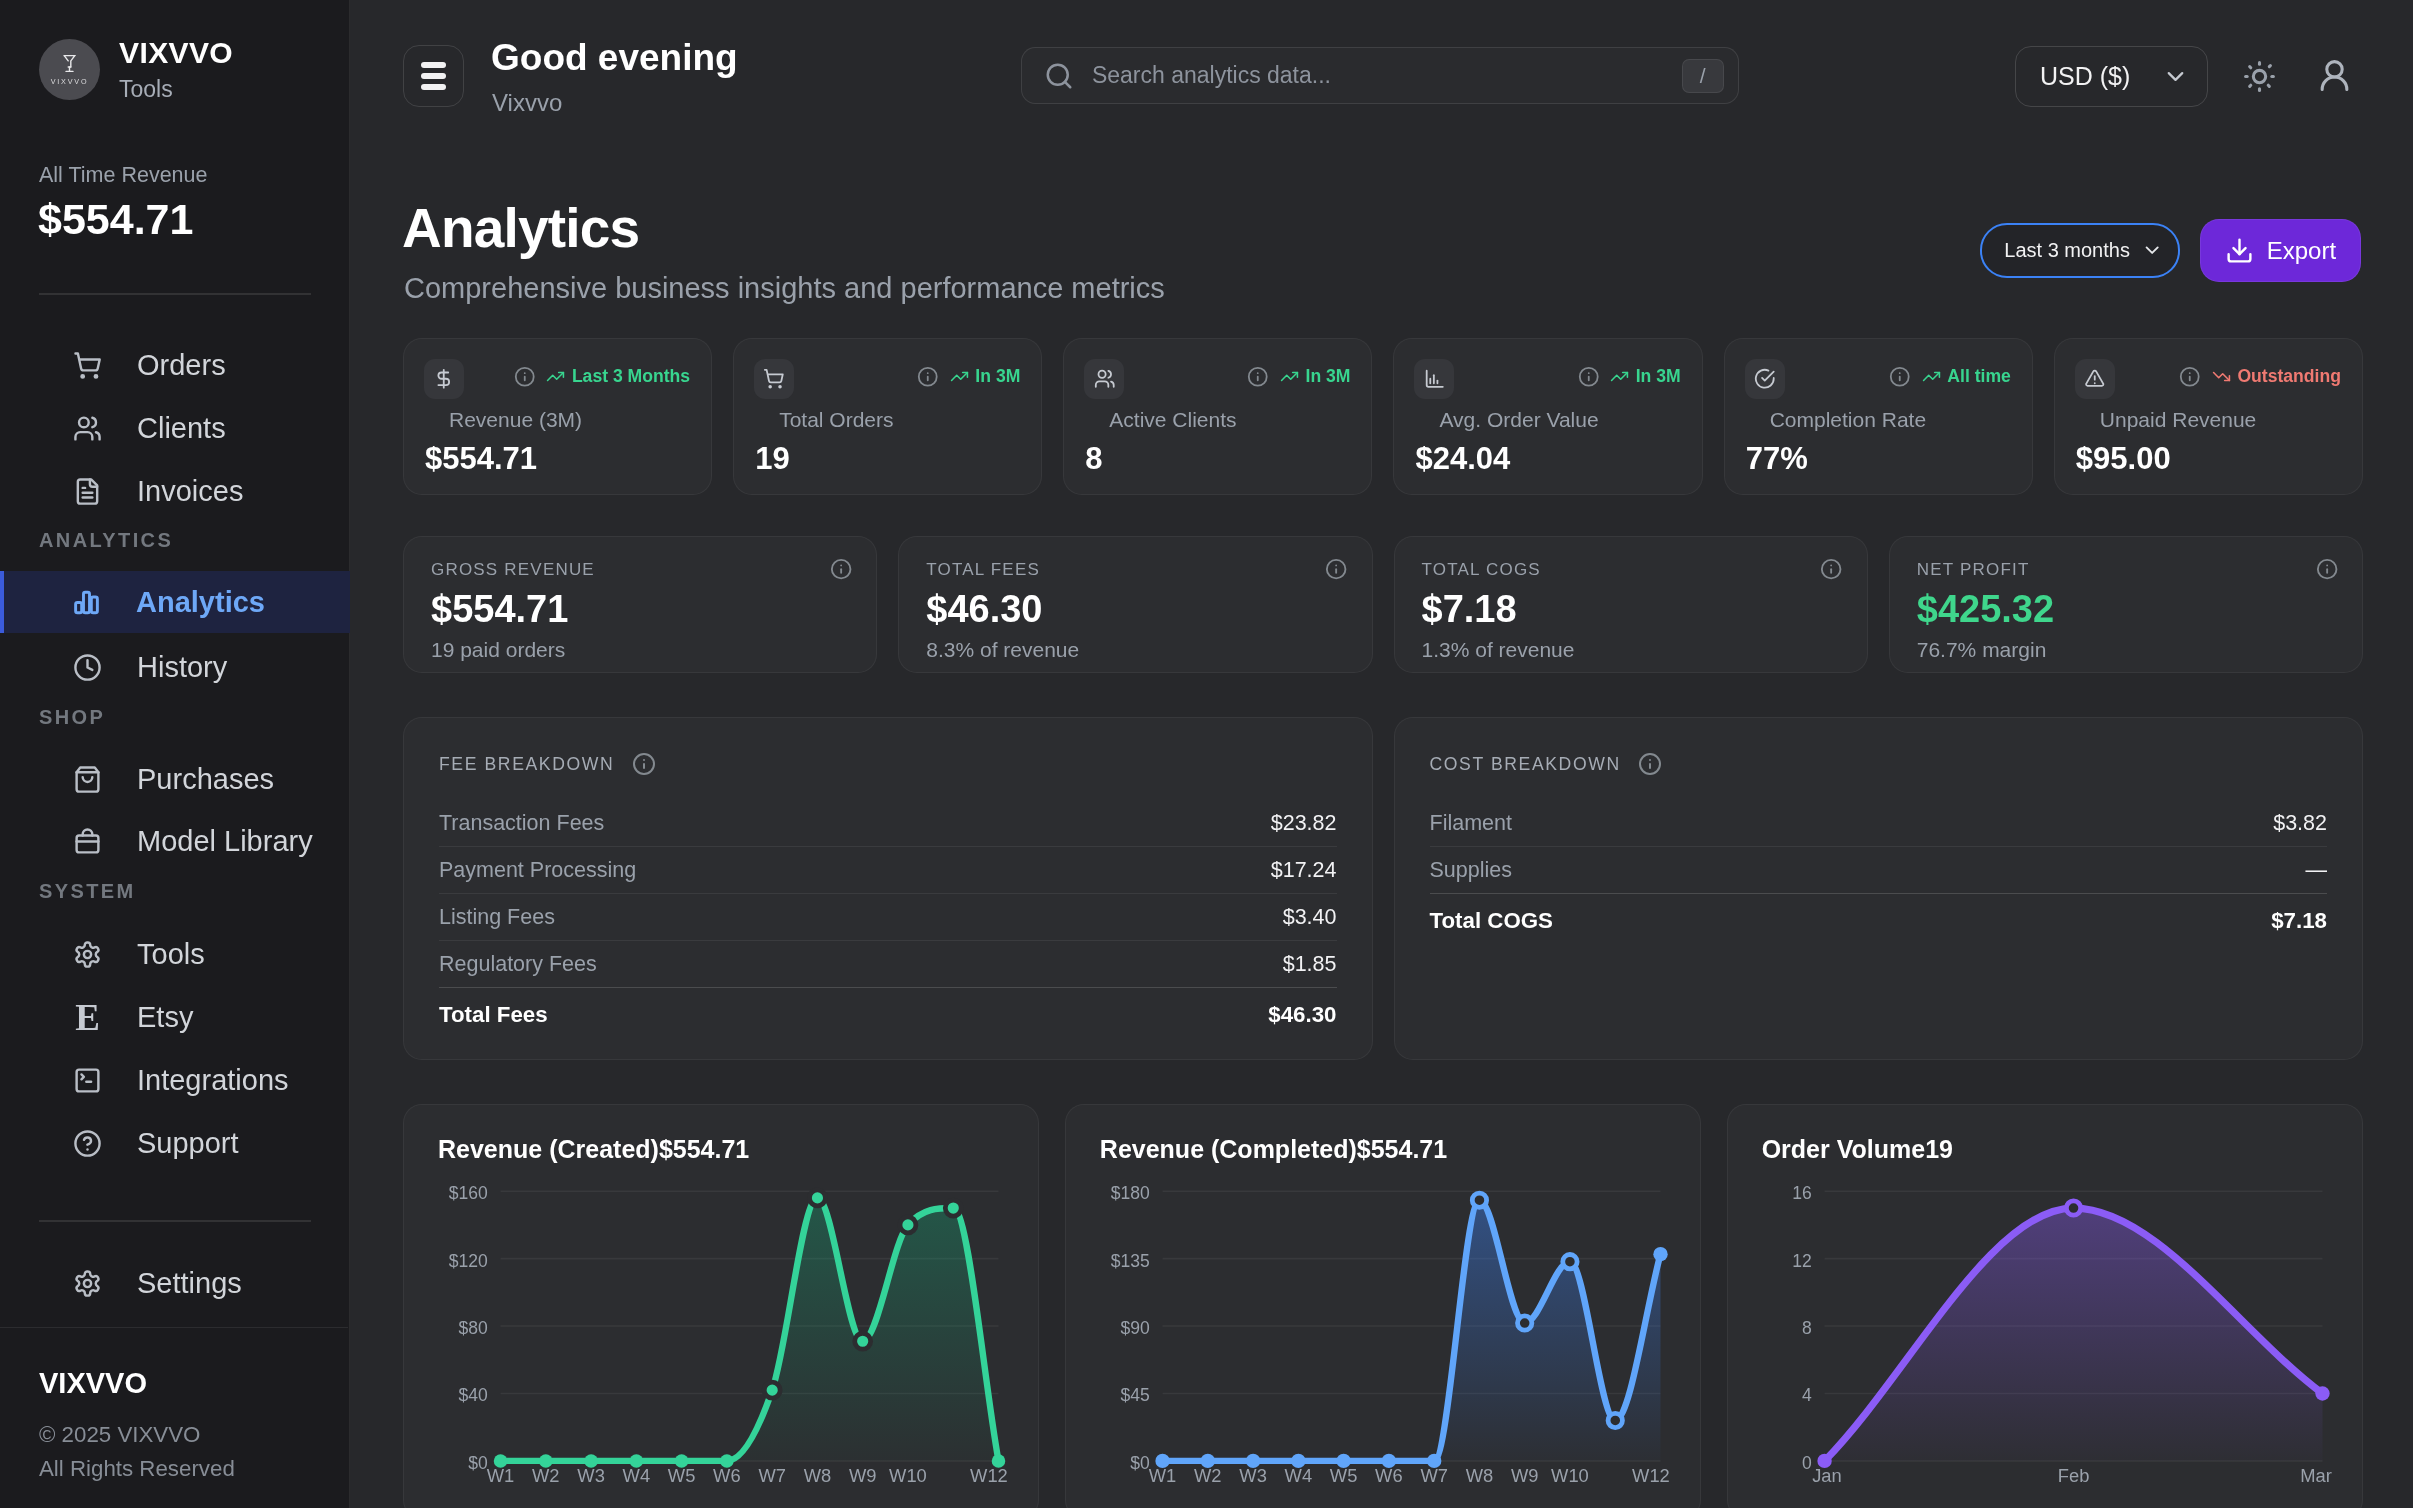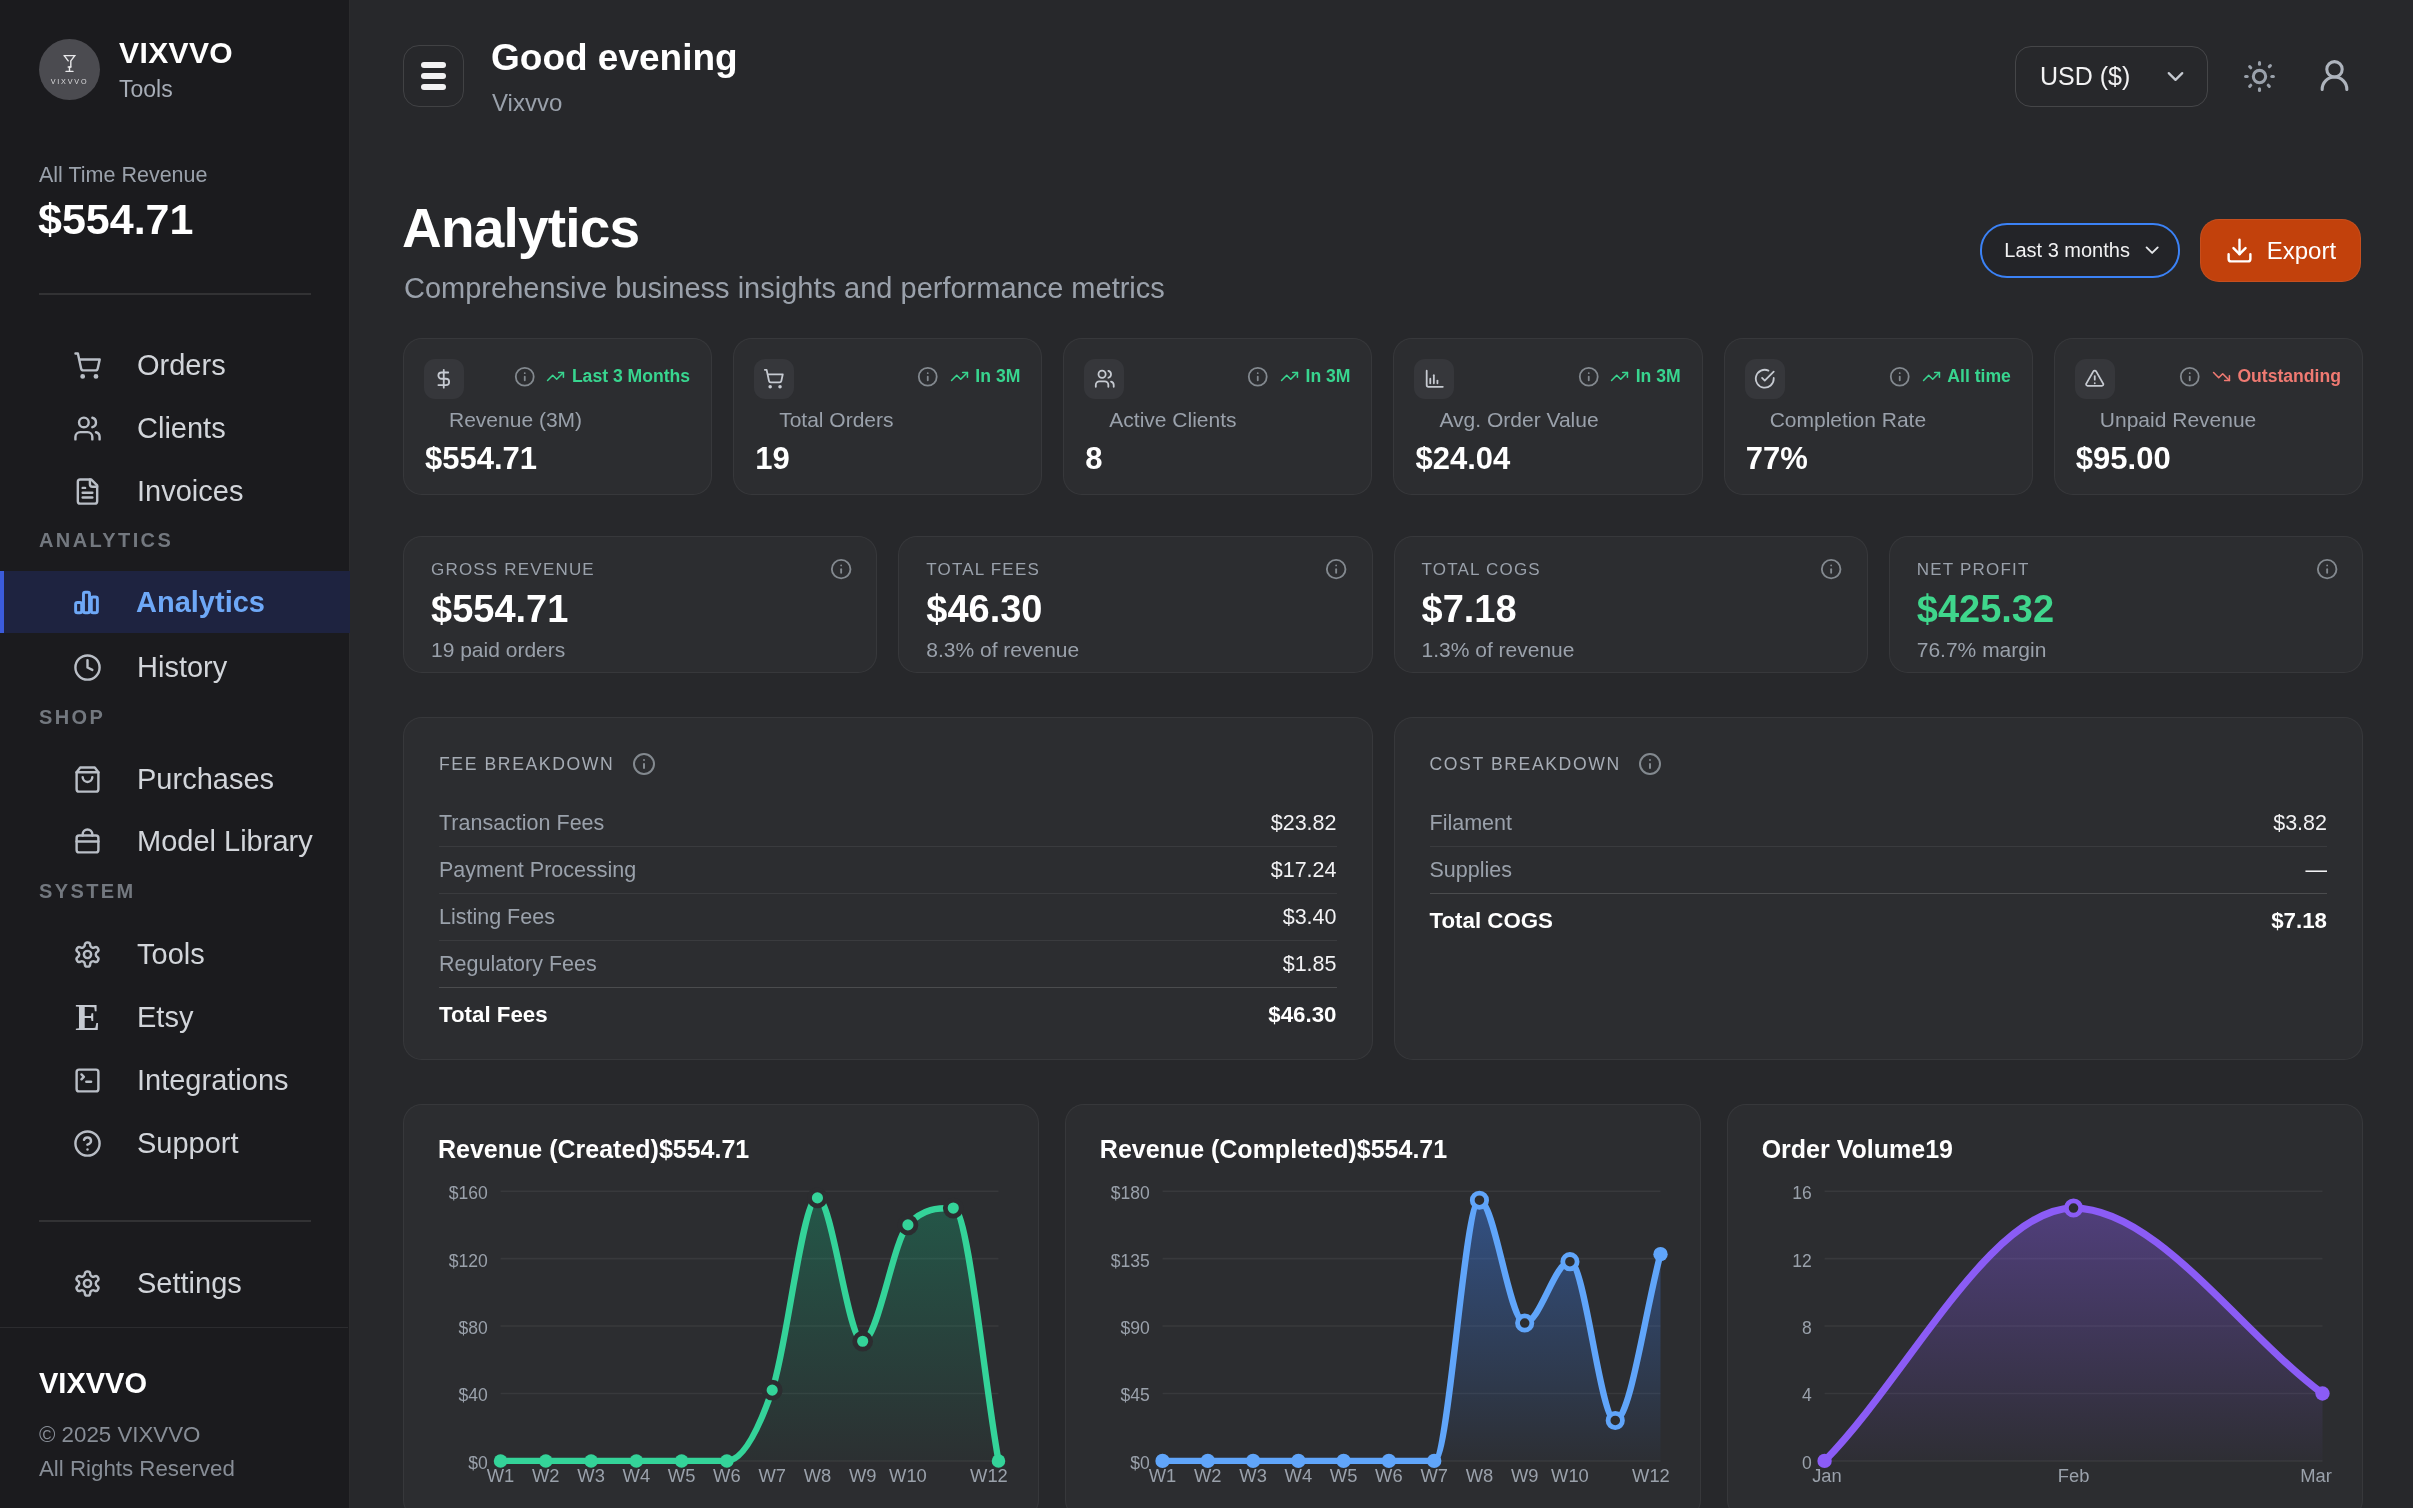--- a/index.html
+++ b/index.html
@@ -39,21 +39,21 @@
 .usd span { font-size:25px; color:#f2f2f3; margin-left:24px; }
 .usd svg { position:absolute; right:17.6px; }
 .sun { position:absolute; left:1890px; top:58px; }
 .avatar { position:absolute; left:1965px; top:57px; }
 
 .h1 { position:absolute; left:51px; top:196px; font-size:55px; font-weight:bold; letter-spacing:-0.8px; }
 .h1sub { position:absolute; left:53px; top:272px; font-size:29px; color:#9aa1ab; }
 .selbox { position:absolute; left:1629px; top:223px; width:200px; height:55px; border:2.4px solid #3b82f6; border-radius:27px; background:#232428; display:flex; align-items:center; white-space:nowrap; }
 .selbox span { font-size:20px; color:#f2f2f3; margin-left:22.3px; }
 .selbox svg { position:absolute; right:14.4px; }
-.export { position:absolute; left:1849px; top:219px; width:161px; height:63px; background:#c2410c; border:1.6px solid rgba(255,255,255,0.08); border-radius:19px; display:flex; align-items:center; justify-content:center; gap:12.8px; font-size:24px; color:#fff; }
+.export { position:absolute; left:1849px; top:219px; width:161px; height:63px; background:#6d28d9; border:1.6px solid rgba(255,255,255,0.08); border-radius:19px; display:flex; align-items:center; justify-content:center; gap:12.8px; font-size:24px; color:#fff; }
 
 
 .row { position:absolute; left:52px; width:1960px; display:grid; }
 #row1 { top:338px; grid-template-columns:repeat(6,1fr); gap:21px; }
 #row2 { top:536px; grid-template-columns:repeat(4,1fr); gap:21px; }
 #row3 { top:717px; grid-template-columns:repeat(2,1fr); gap:21px; }
 #row4 { top:1104px; grid-template-columns:repeat(3,1fr); gap:25.5px; }
 .card { background:#2c2d30; border:1.6px solid rgba(255,255,255,0.055); border-radius:19px; position:relative; }
 #row1 .card { height:157px; }
 #row2 .card { height:137px; }
@@ -212,20 +212,28 @@
 </div>
 
 <div id="main">
   <div class="hamburger">
       <i></i>
       <i></i>
       <i></i>
     </div>
   <div class="greet">Good evening</div>
   <div class="greet-sub">Vixvvo</div>
+  <div class="search">
+    <svg class="ic" style="margin-left:22.3px" width="30" height="30" viewBox="0 0 24 24" fill="none" stroke="#8d939d" stroke-width="2" stroke-linecap="round" stroke-linejoin="round">
+        <circle cx="11" cy="11" r="8"></circle>
+        <path d="m21 21-4.3-4.3"></path>
+      </svg>
+    <span class="ph">Search analytics data...</span>
+    <div class="slash">/</div>
+  </div>
   <div class="usd">
       <span>USD ($)</span>
       <svg class="ic" width="27" height="27" viewBox="0 0 24 24" fill="none" stroke="#c6cad1" stroke-width="2" stroke-linecap="round" stroke-linejoin="round">
         <path d="m6 9 6 6 6-6"></path>
       </svg>
     </div>
   <div class="sun">
       <svg class="ic" width="37" height="37" viewBox="0 0 24 24" fill="none" stroke="#9aa1ab" stroke-width="2" stroke-linecap="round" stroke-linejoin="round">
         <circle cx="12" cy="12" r="4"></circle>
         <path d="M12 3v1"></path>

